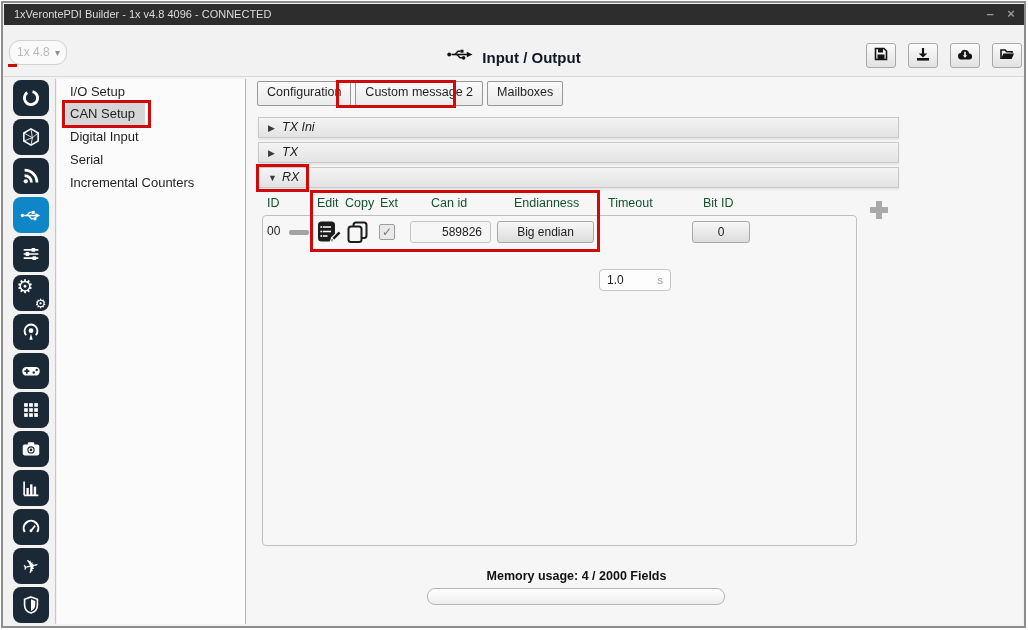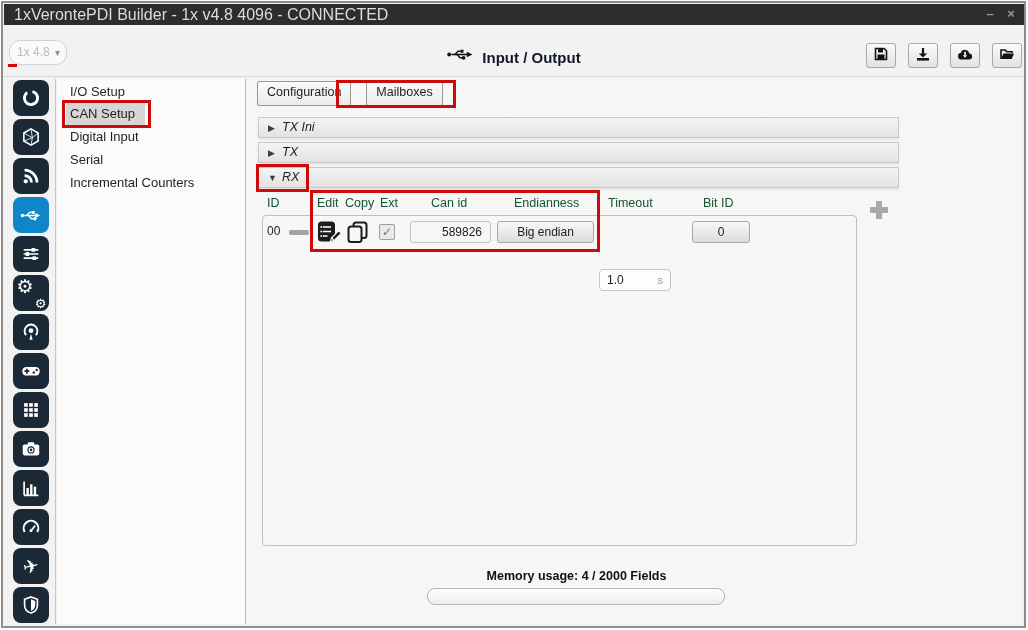--- a/index.html
+++ b/index.html
@@ -3,21 +3,21 @@
 <meta charset="utf-8">
 <style>
   html,body{margin:0;padding:0;}
   body{width:1028px;height:630px;position:relative;background:#ffffff;
        font-family:"Liberation Sans","DejaVu Sans",sans-serif;overflow:hidden;
        -webkit-font-smoothing:antialiased;}
   .abs{position:absolute;box-sizing:border-box;}
   
   .frame{left:1px;top:1px;width:1025px;height:627px;border:2px solid #8c8c8c;background:#f2f2f2;}
   .titlebar{left:4px;top:4px;width:1020px;height:21px;background:#2d2d2d;color:#dcdcdc;
-            font-size:16px;line-height:21px;padding-left:10px;white-space:nowrap;}
+            font-size:11px;line-height:21px;padding-left:10px;white-space:nowrap;}
   .winbtn{top:4px;height:21px;line-height:20px;color:#9a9a9a;font-size:13px;font-weight:bold;
           text-align:center;width:16px;cursor:default;}
   
   .tb-divider{left:4px;top:76px;width:1020px;height:1px;background:#d8d8d8;}
   .dropdown{left:9px;top:40px;width:58px;height:25px;border:1px solid #d2d2d2;border-radius:11px;
             background:#fafafa;color:#b9b9b9;font-size:12px;line-height:23px;padding-left:7px;}
   .dropdown .chev{position:absolute;right:6px;top:0;color:#8f8f8f;font-size:10px;}
   .red-frag{left:8px;top:64px;width:9px;height:3px;background:#cf0a0a;}
   .page-head{left:0;top:42px;width:1028px;height:24px;display:flex;align-items:flex-end;
              justify-content:center;gap:9px;pointer-events:none;}
@@ -35,21 +35,21 @@
   .gear-a{position:absolute;left:4px;top:2px;font-size:19px;line-height:19px;}
   .gear-b{position:absolute;right:2px;bottom:1px;font-size:13px;line-height:13px;}
   .plane{font-size:19px;transform:rotate(-12deg);display:block;}
   
   .nav{left:57px;top:79px;width:189px;height:545px;background:#fbfbfb;border-right:1px solid #b9b9b9;}
   .nav-item{position:absolute;left:66px;height:22px;line-height:22px;font-size:13px;color:#1f1f1f;
             padding:0 8px 0 4px;white-space:nowrap;}
   .nav-item.sel{background:#d6d6d6;width:79px;}
   
   .main{left:247px;top:77px;width:775px;height:547px;background:#f6f6f6;}
-  .tabs{left:257px;top:81px;display:flex;gap:15px;}
+  .tabs{left:257px;top:81px;display:flex;gap:4px;}
   .tab{height:23px;line-height:21px;padding:0 9px;border:1px solid #979797;border-radius:2px;
        background:linear-gradient(#fafafa,#ebebeb);font-size:12.5px;color:#1f1f1f;white-space:nowrap;}
   .section{left:258px;width:641px;height:21px;background:linear-gradient(#f4f4f4,#e3e3e3);
            border:1px solid #c9c9c9;font-size:12.5px;color:#222;line-height:19px;padding-left:9px;
            box-shadow:0 2px 2px rgba(0,0,0,0.07);font-style:italic;}
   .section .tri{display:inline-block;width:14px;font-size:9px;color:#3c3c3c;}
   .colhdr{top:195px;font-size:12.5px;color:#14532d;height:16px;line-height:16px;white-space:nowrap;}
   .rowbox{left:262px;top:215px;width:595px;height:331px;border:1px solid #bfbfbf;border-radius:4px;
           background:#f7f7f7;}
   .cell-id{left:267px;top:224px;font-size:12px;color:#222;}
@@ -281,20 +281,21 @@
 <div class="abs nav-item" style="top:81px;">I/O Setup</div>
 <div class="abs nav-item sel" style="top:103px;">CAN Setup</div>
 <div class="abs nav-item" style="top:126px;">Digital Input</div>
 <div class="abs nav-item" style="top:149px;">Serial</div>
 <div class="abs nav-item" style="top:172px;">Incremental Counters</div>
 
 <div class="abs main"></div>
 
 <div class="abs tabs">
   <div class="tab">Configuration</div>
+  <div class="tab">Custom message 2</div>
   <div class="tab">Mailboxes</div>
 </div>
 
 <div class="abs section" style="top:117px;">
   <span class="tri">▶</span><span>TX Ini</span>
 </div>
 <div class="abs section" style="top:142px;">
   <span class="tri">▶</span><span>TX</span>
 </div>
 <div class="abs section" style="top:167px;">

